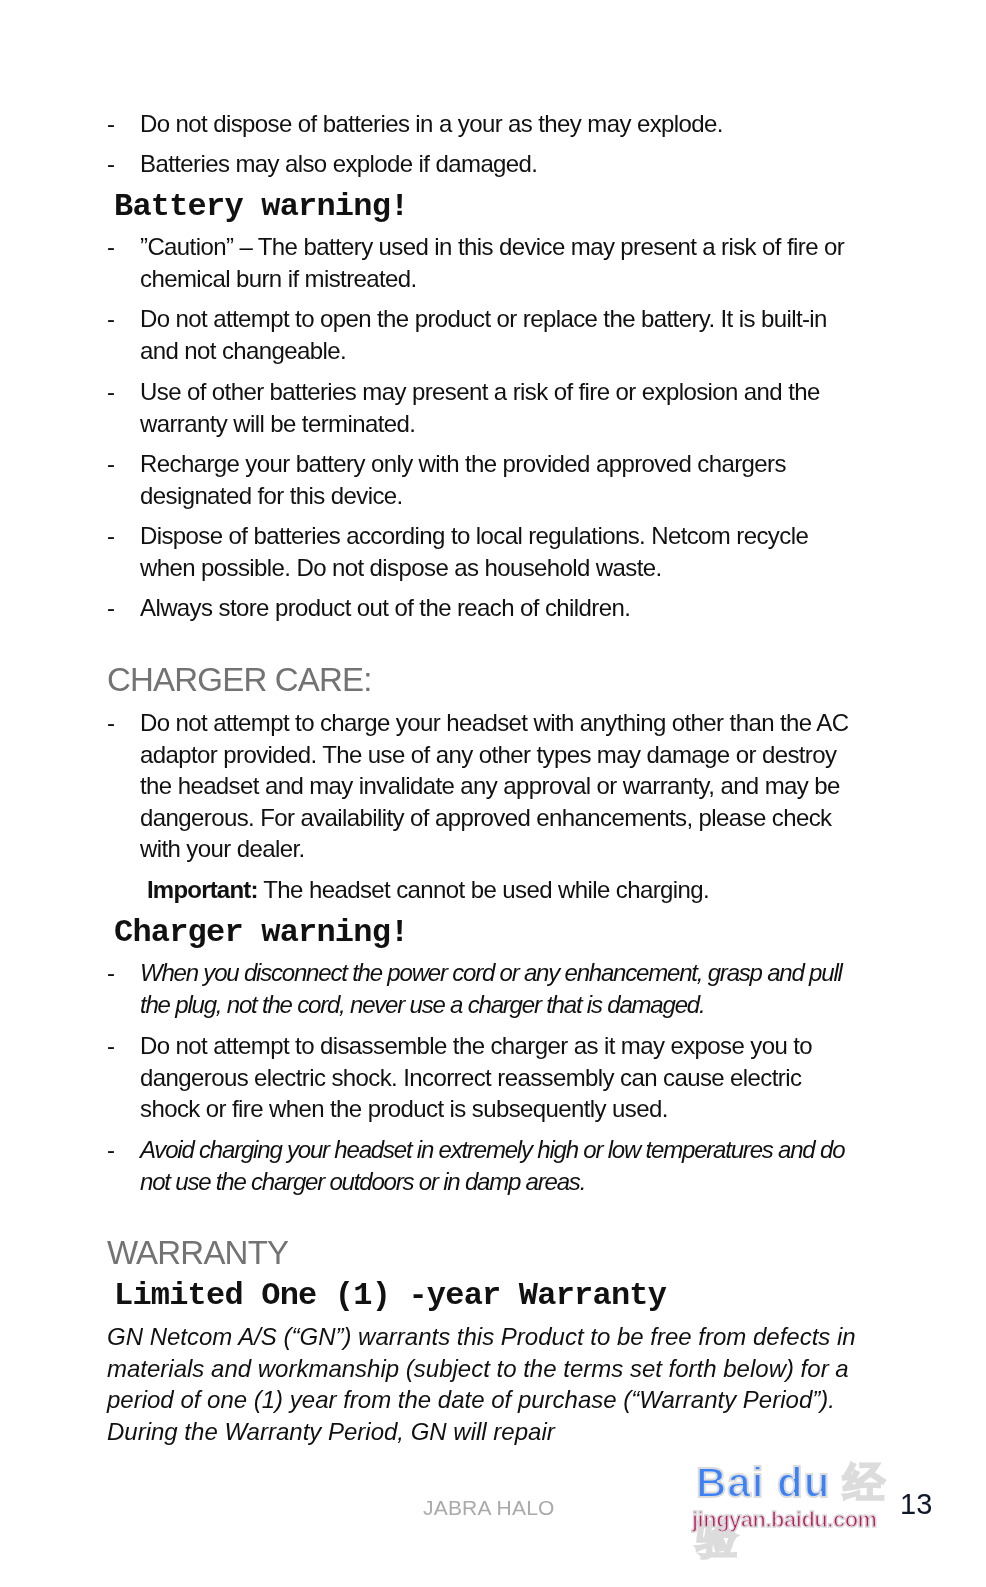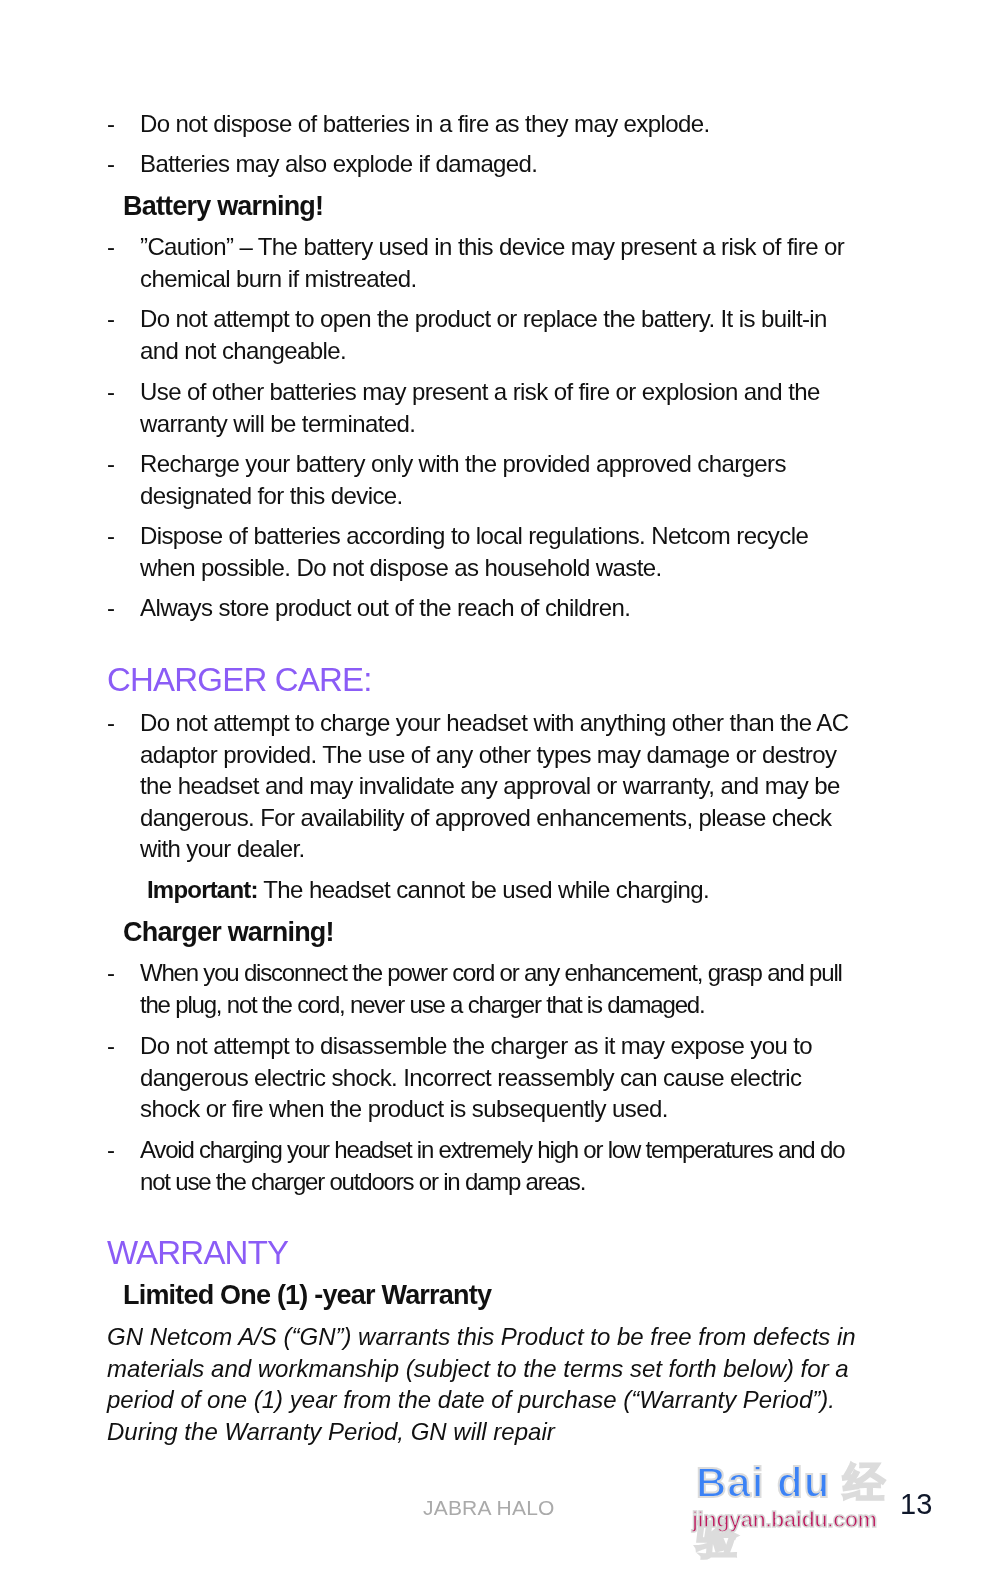--- a/index.html
+++ b/index.html
@@ -5,42 +5,42 @@
   html, body { margin: 0; padding: 0; background: #ffffff; }
   body {
     width: 986px; height: 1587px; position: relative; overflow: hidden;
     font-family: "Liberation Sans", sans-serif; color: #111;
   }
   .page { position: absolute; left: 107px; top: 0; width: 760px; }
   .para, .li-text { font-size: 24px; line-height: 31.5px; letter-spacing: -0.6px; }
   .li { position: absolute; left: 0; width: 760px; }
   .dash { position: absolute; left: 0; top: 0; font-size: 24px; line-height: 31.5px; }
   .li-text { position: absolute; left: 33px; width: 727px; }
-  .bold-head { position: absolute; left: 16px; font-weight: bold; font-size: 27px; line-height: 31.5px; letter-spacing: -0.8px; }
-  .section-title { position: absolute; left: 0; font-size: 33px; font-weight: normal; letter-spacing: -0.8px; color: #8b5cf6; line-height: 40px; font-family: "Liberation Sans Narrow", "Liberation Sans", sans-serif; }
+  .bold-head { position: absolute; left: 7px; font-weight: bold; font-size: 32px; line-height: 31.5px; letter-spacing: -0.8px; font-family: Liberation Mono, monospace; }
+  .section-title { position: absolute; left: 0; font-size: 33px; font-weight: normal; letter-spacing: -0.8px; color: #737373; line-height: 40px; font-family: "Liberation Sans Narrow", "Liberation Sans", sans-serif; }
   .important-line { position: absolute; left: 0; font-size: 24px; line-height: 31.5px; letter-spacing: -0.6px; margin-left: 40px; }
   .important-line b { font-weight: bold; letter-spacing: -0.8px; }
-  .condensed { letter-spacing: -1.2px; }
+  .condensed { letter-spacing: -1.2px; font-style: italic; }
   .warranty-body { position: absolute; left: 0; width: 760px; font-size: 24px; line-height: 31.5px; letter-spacing: 0px; font-style: italic; }
   .footer-left { position: absolute; left: 423px; top: 1496px; font-size: 21px; color: #aaaaaa; letter-spacing: 0.2px; }
   .footer-num { position: absolute; left: 900px; top: 1488px; font-size: 29px; color: #0f172a; }
   .watermark { position: absolute; left: 690px; top: 1455px; width: 230px; height: 80px; color: #e4e4e4; }
   .wm-main { position: absolute; left: 6px; top: 0; font-size: 42px; font-weight: bold; letter-spacing: 1px;
     -webkit-text-stroke: 2px #dcdcdc; color: #3b82f6; }
   .wm-sub { position: absolute; left: 2px; top: 52px; font-size: 22px; font-weight: bold; color: #be185d;
     -webkit-text-stroke: 1.5px #d8d8d8; letter-spacing: -0.5px; }
 </style>
 </head>
 <body>
 
 <div class="page">
 
   <div class="li" style="top:108px;">
     <span class="dash">-</span>
-    <span class="li-text">Do not dispose of batteries in a fire as they may explode.</span>
+    <span class="li-text">Do not dispose of batteries in a your as they may explode.</span>
   </div>
   <div class="li" style="top:148px;">
     <span class="dash">-</span>
     <span class="li-text">Batteries may also explode if damaged.</span>
   </div>
 
   <div class="bold-head" style="top:191px;">Battery warning!</div>
 
   <div class="li" style="top:231px;">
     <span class="dash">-</span>

